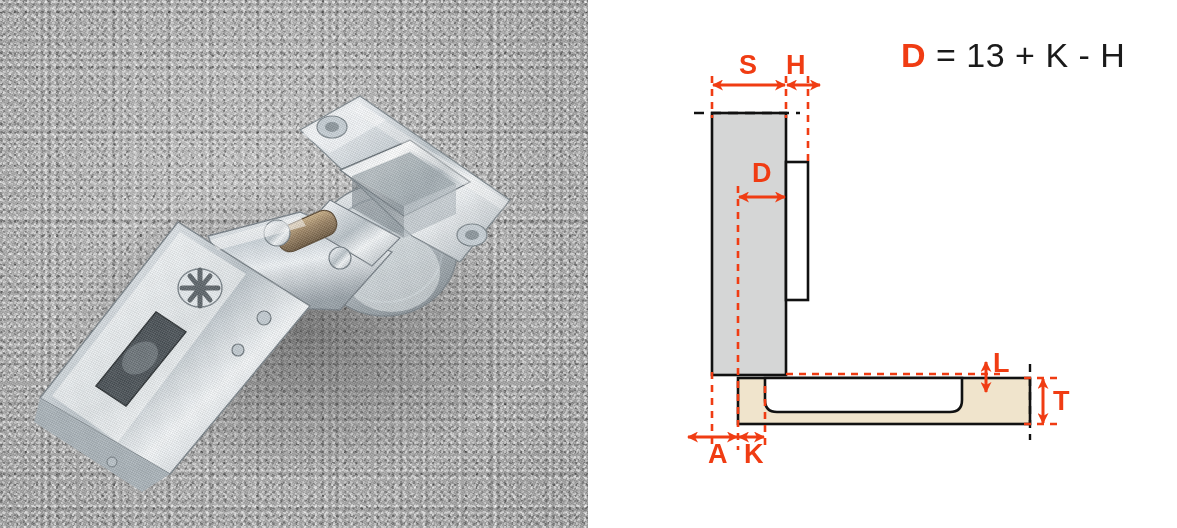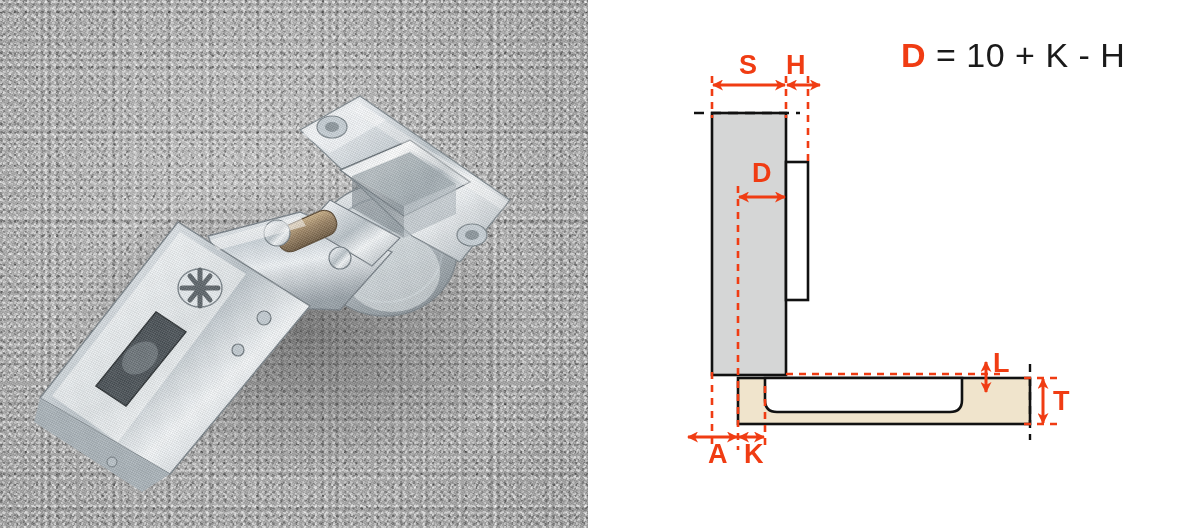--- a/index.html
+++ b/index.html
@@ -152,21 +152,21 @@
       <path d="M210 240 L300 216 L306 226 L218 250 Z" fill="#ffffff" opacity=".55"></path>
       <path d="M360 104 L508 202 L502 210 L354 112 Z" fill="#ffffff" opacity=".4"></path>
     </svg>
   </div>
 
   <div class="diagram">
   </div>
 
   <div class="formula">
     <span class="d">D</span>
-    <span>= 10 + K - H</span>
+    <span>= 13 + K - H</span>
   </div>
 
   <svg class="draw" viewBox="0 0 1177 528">
     <defs>
       <marker id="ar" markerWidth="11" markerHeight="11" refX="10" refY="5.5" orient="auto" markerUnits="userSpaceOnUse">
         <path d="M0,0 L11,5.5 L0,11 L3,5.5 Z" fill="#f03c13"></path>
       </marker>
       <marker id="arS" markerWidth="11" markerHeight="11" refX="1" refY="5.5" orient="auto" markerUnits="userSpaceOnUse">
         <path d="M11,0 L0,5.5 L11,11 L8,5.5 Z" fill="#f03c13"></path>
       </marker>

